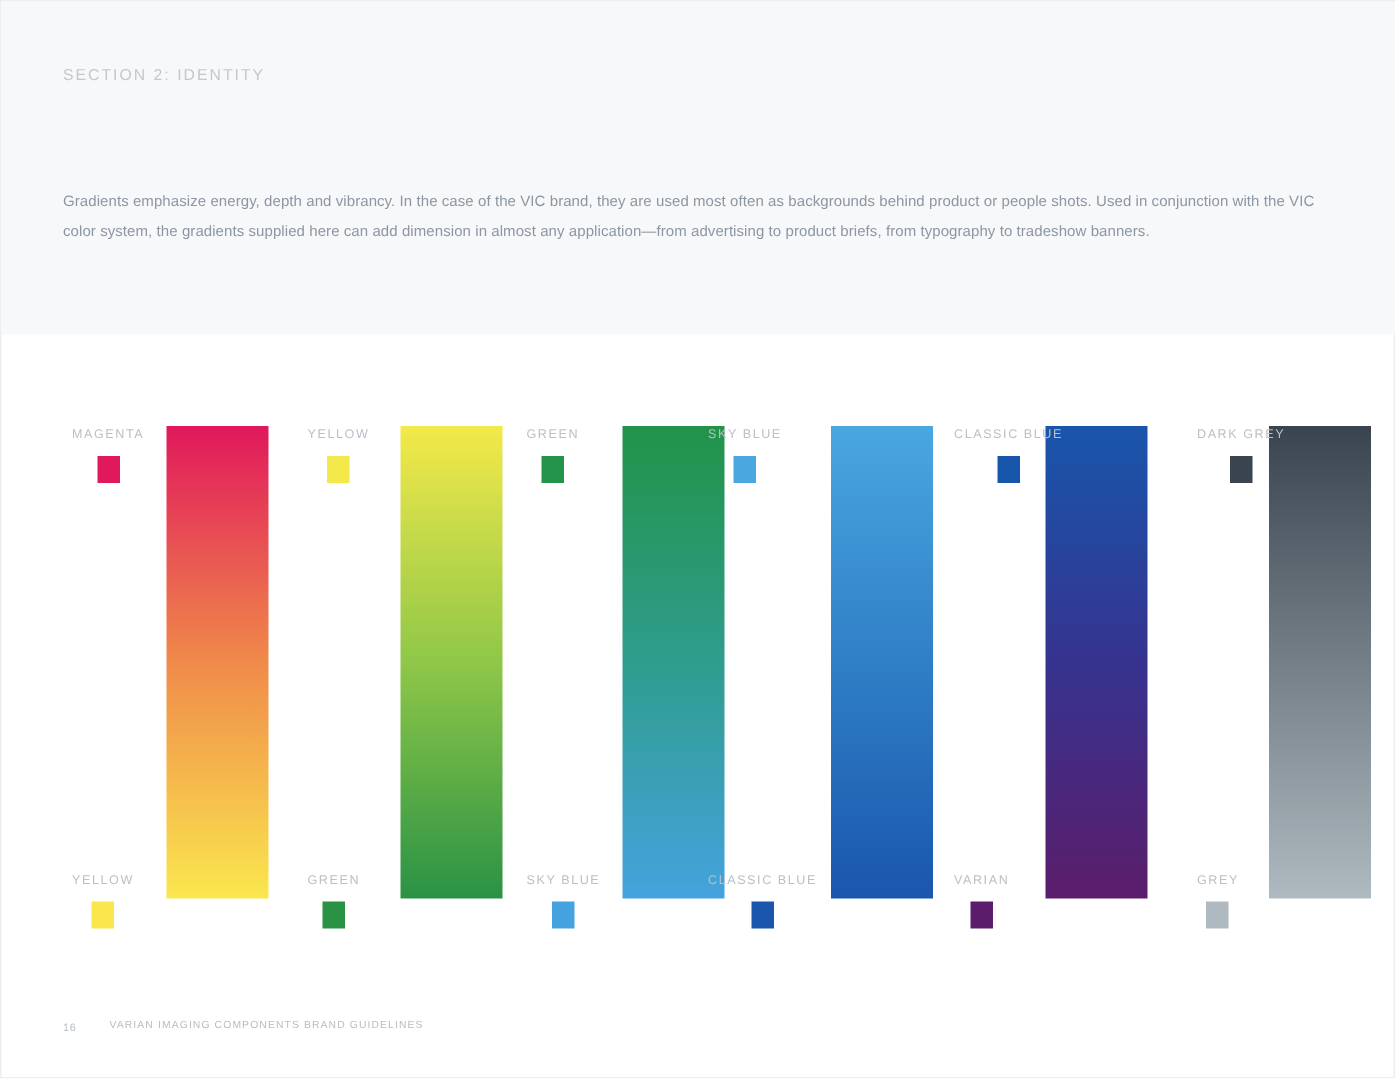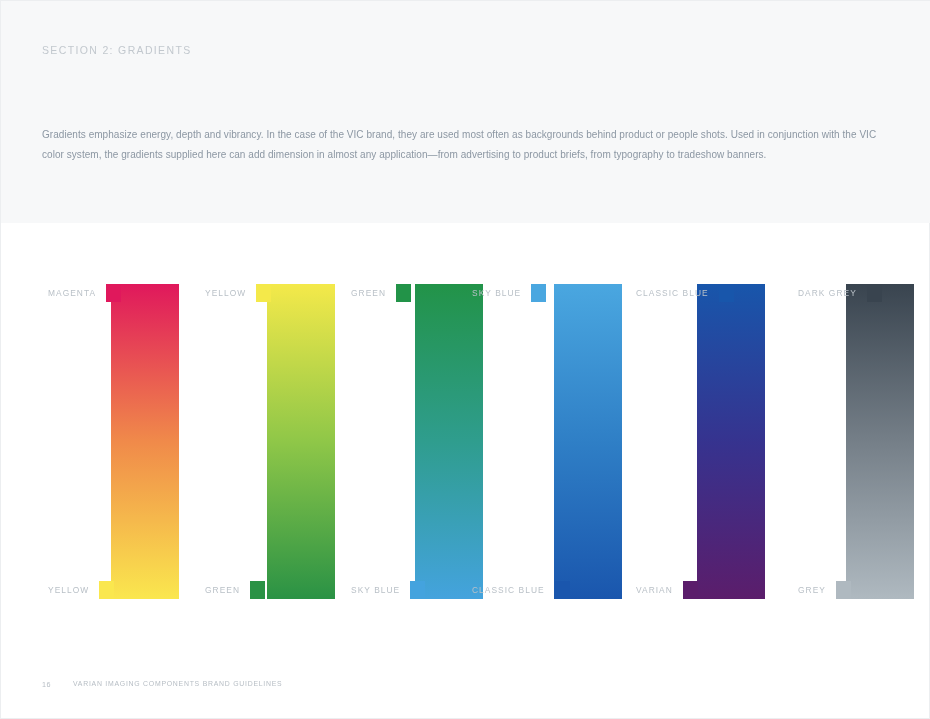--- a/index.html
+++ b/index.html
@@ -82,20 +82,21 @@
     top: 61px;
     width: 68px;
     height: 315px;
   }
   .cap {
     position: absolute;
     display: flex;
     align-items: center;
     gap: 10px;
     white-space: nowrap;
+    flex-direction: column;
   }
   .cap.top  { top: 61px; }
   .cap.bot  { top: 358px; }
   .cap .swatch {
     width: 15px;
     height: 18px;
     flex: 0 0 auto;
   }
   .cap .cap-label {
     font-size: 8.4px;
@@ -129,21 +130,21 @@
     color: #b6bdc4;
     white-space: nowrap;
   }
 </style>
 </head>
 <body>
 
 <div class="page">
 
   <div class="header-band">
-    <div class="eyebrow">SECTION 2: GRADIENTS</div>
+    <div class="eyebrow">SECTION 2: IDENTITY</div>
     <div class="intro">Gradients emphasize energy, depth and vibrancy. In the case of the VIC brand, they are used most often as backgrounds behind product or people shots. Used in conjunction with the VIC color system, the gradients supplied here can add dimension in almost any application—from advertising to product briefs, from typography to tradeshow banners.</div>
   </div>
 
   <div class="gradients" id="gradient-row">
       <div class="g-col" style="left: 110px;">
         <div class="bar" style="background: linear-gradient(rgb(224, 24, 92) 0%, rgb(240, 138, 74) 50%, rgb(250, 231, 78) 100%);"></div>
         <div class="cap top" style="left: -63px;">
           <span class="cap-label">MAGENTA</span>
           <span class="swatch" style="background: rgb(224, 24, 92);"></span>
         </div>

